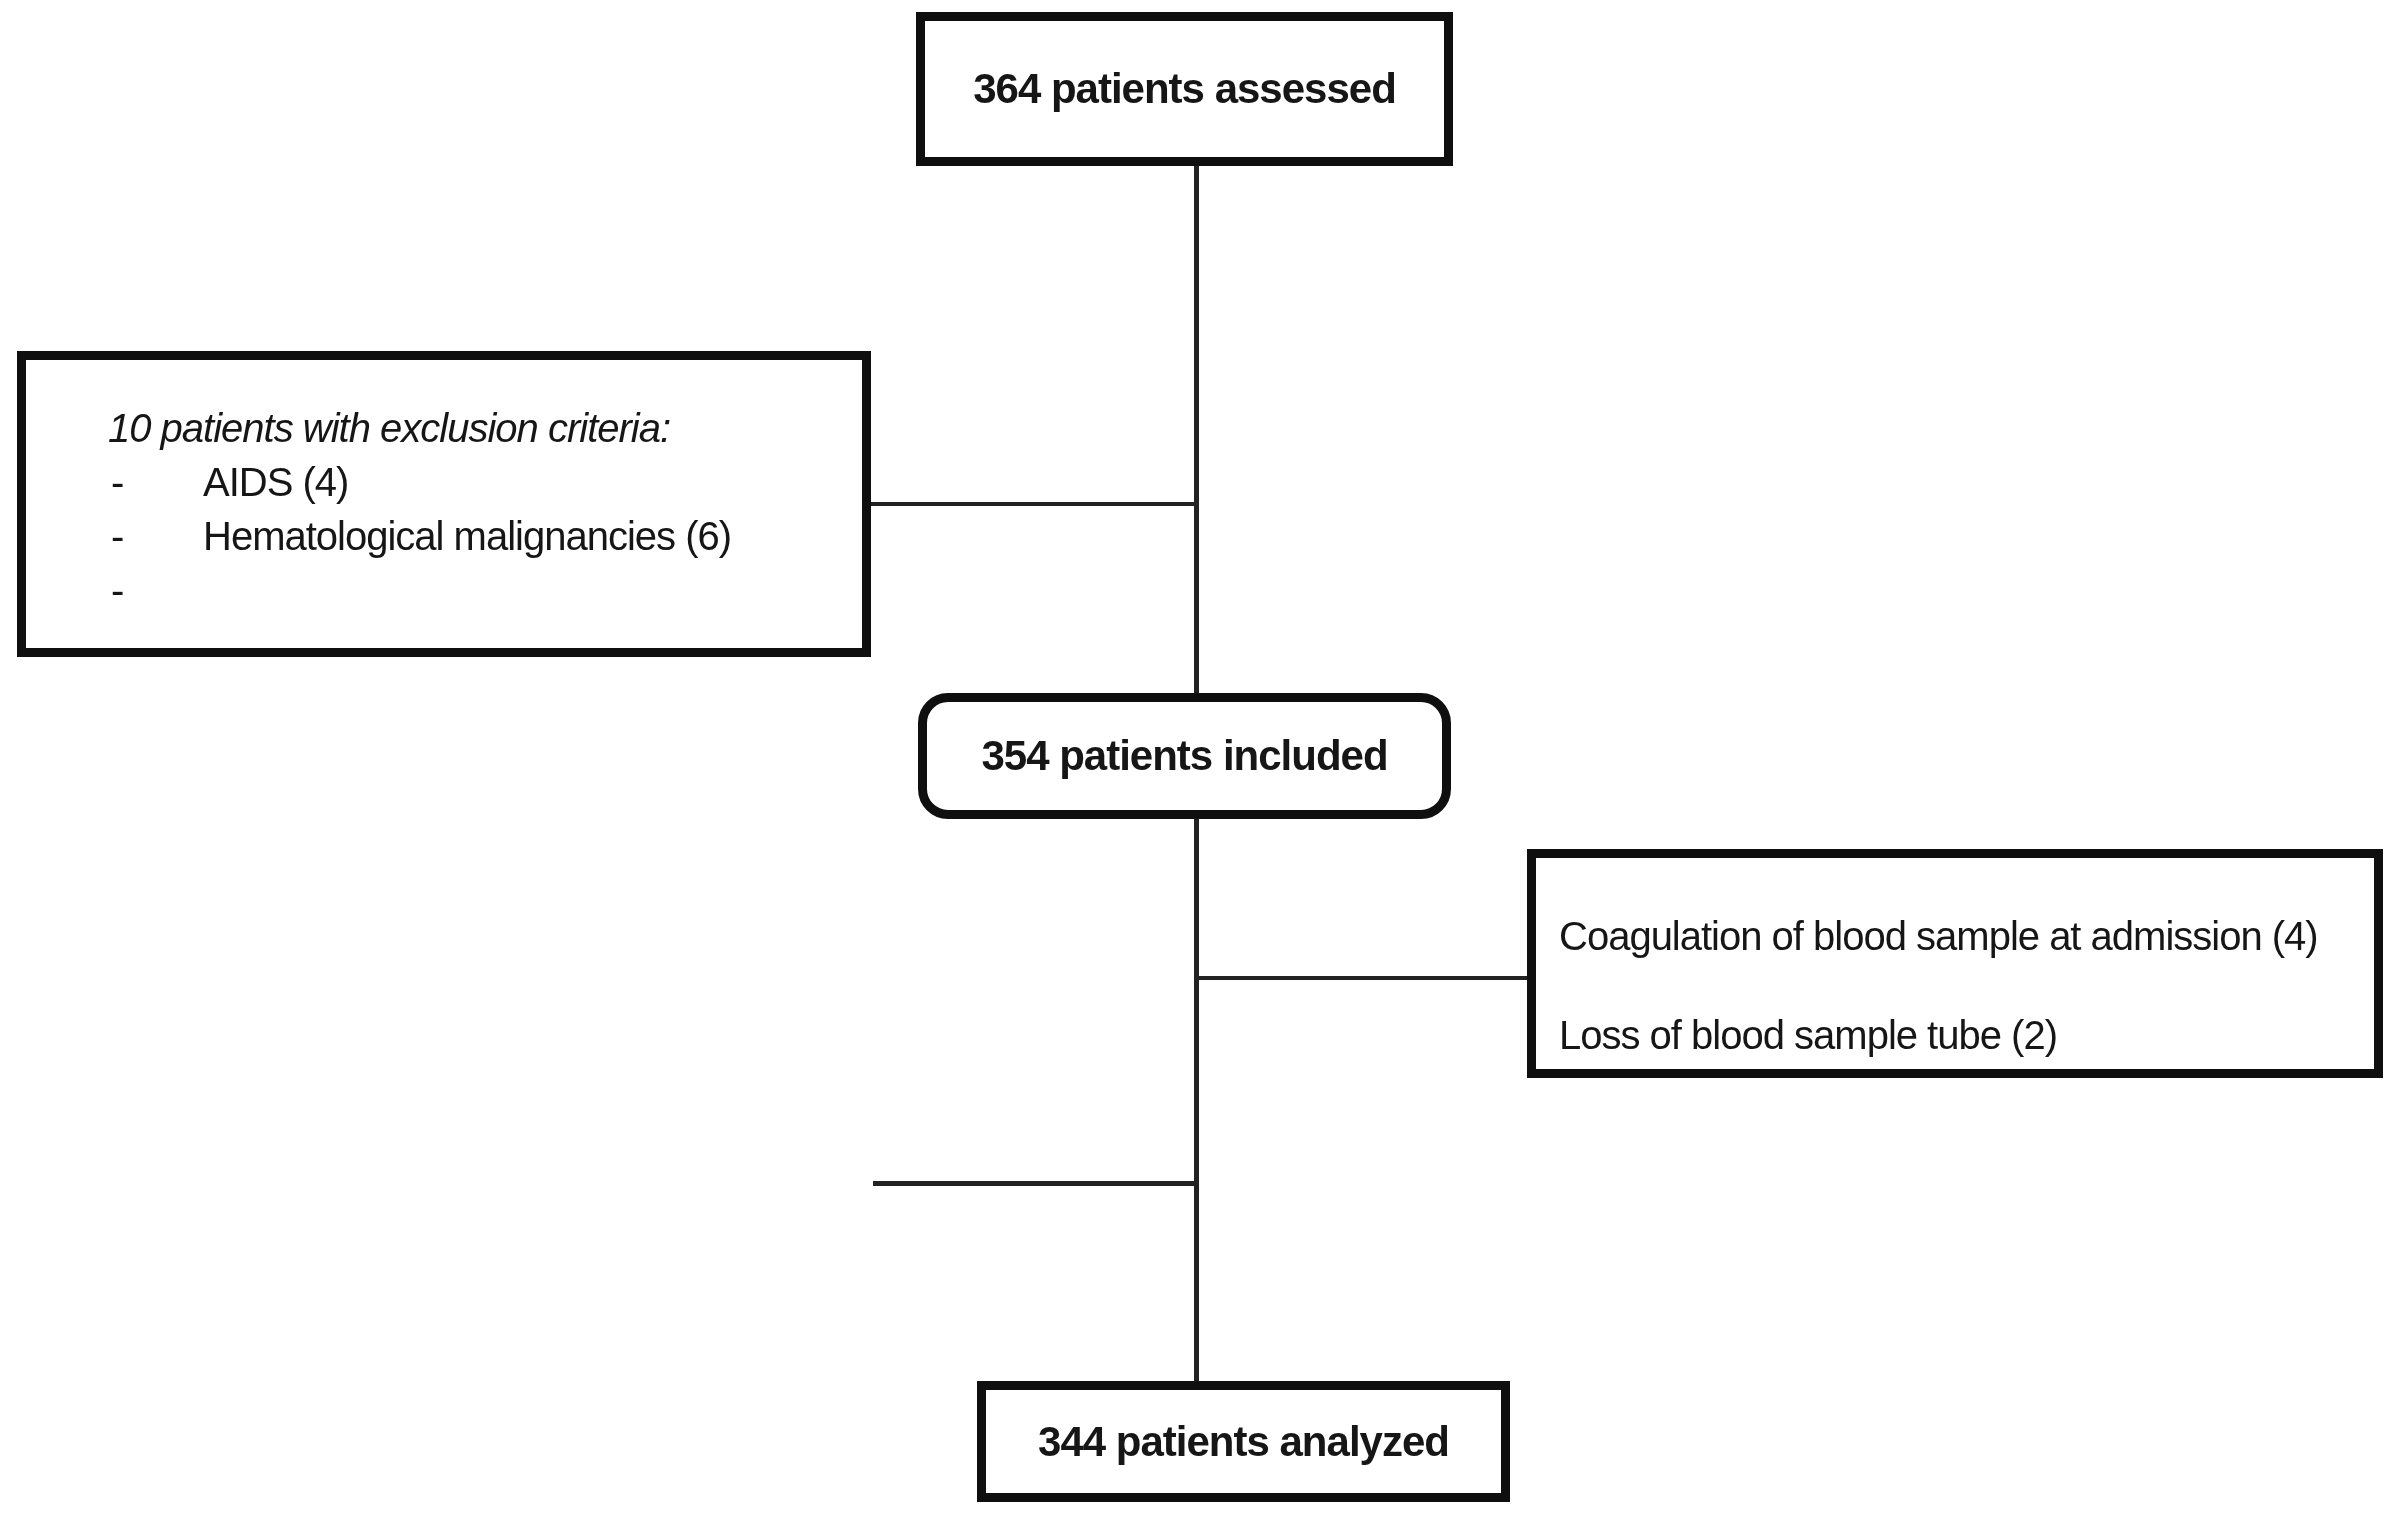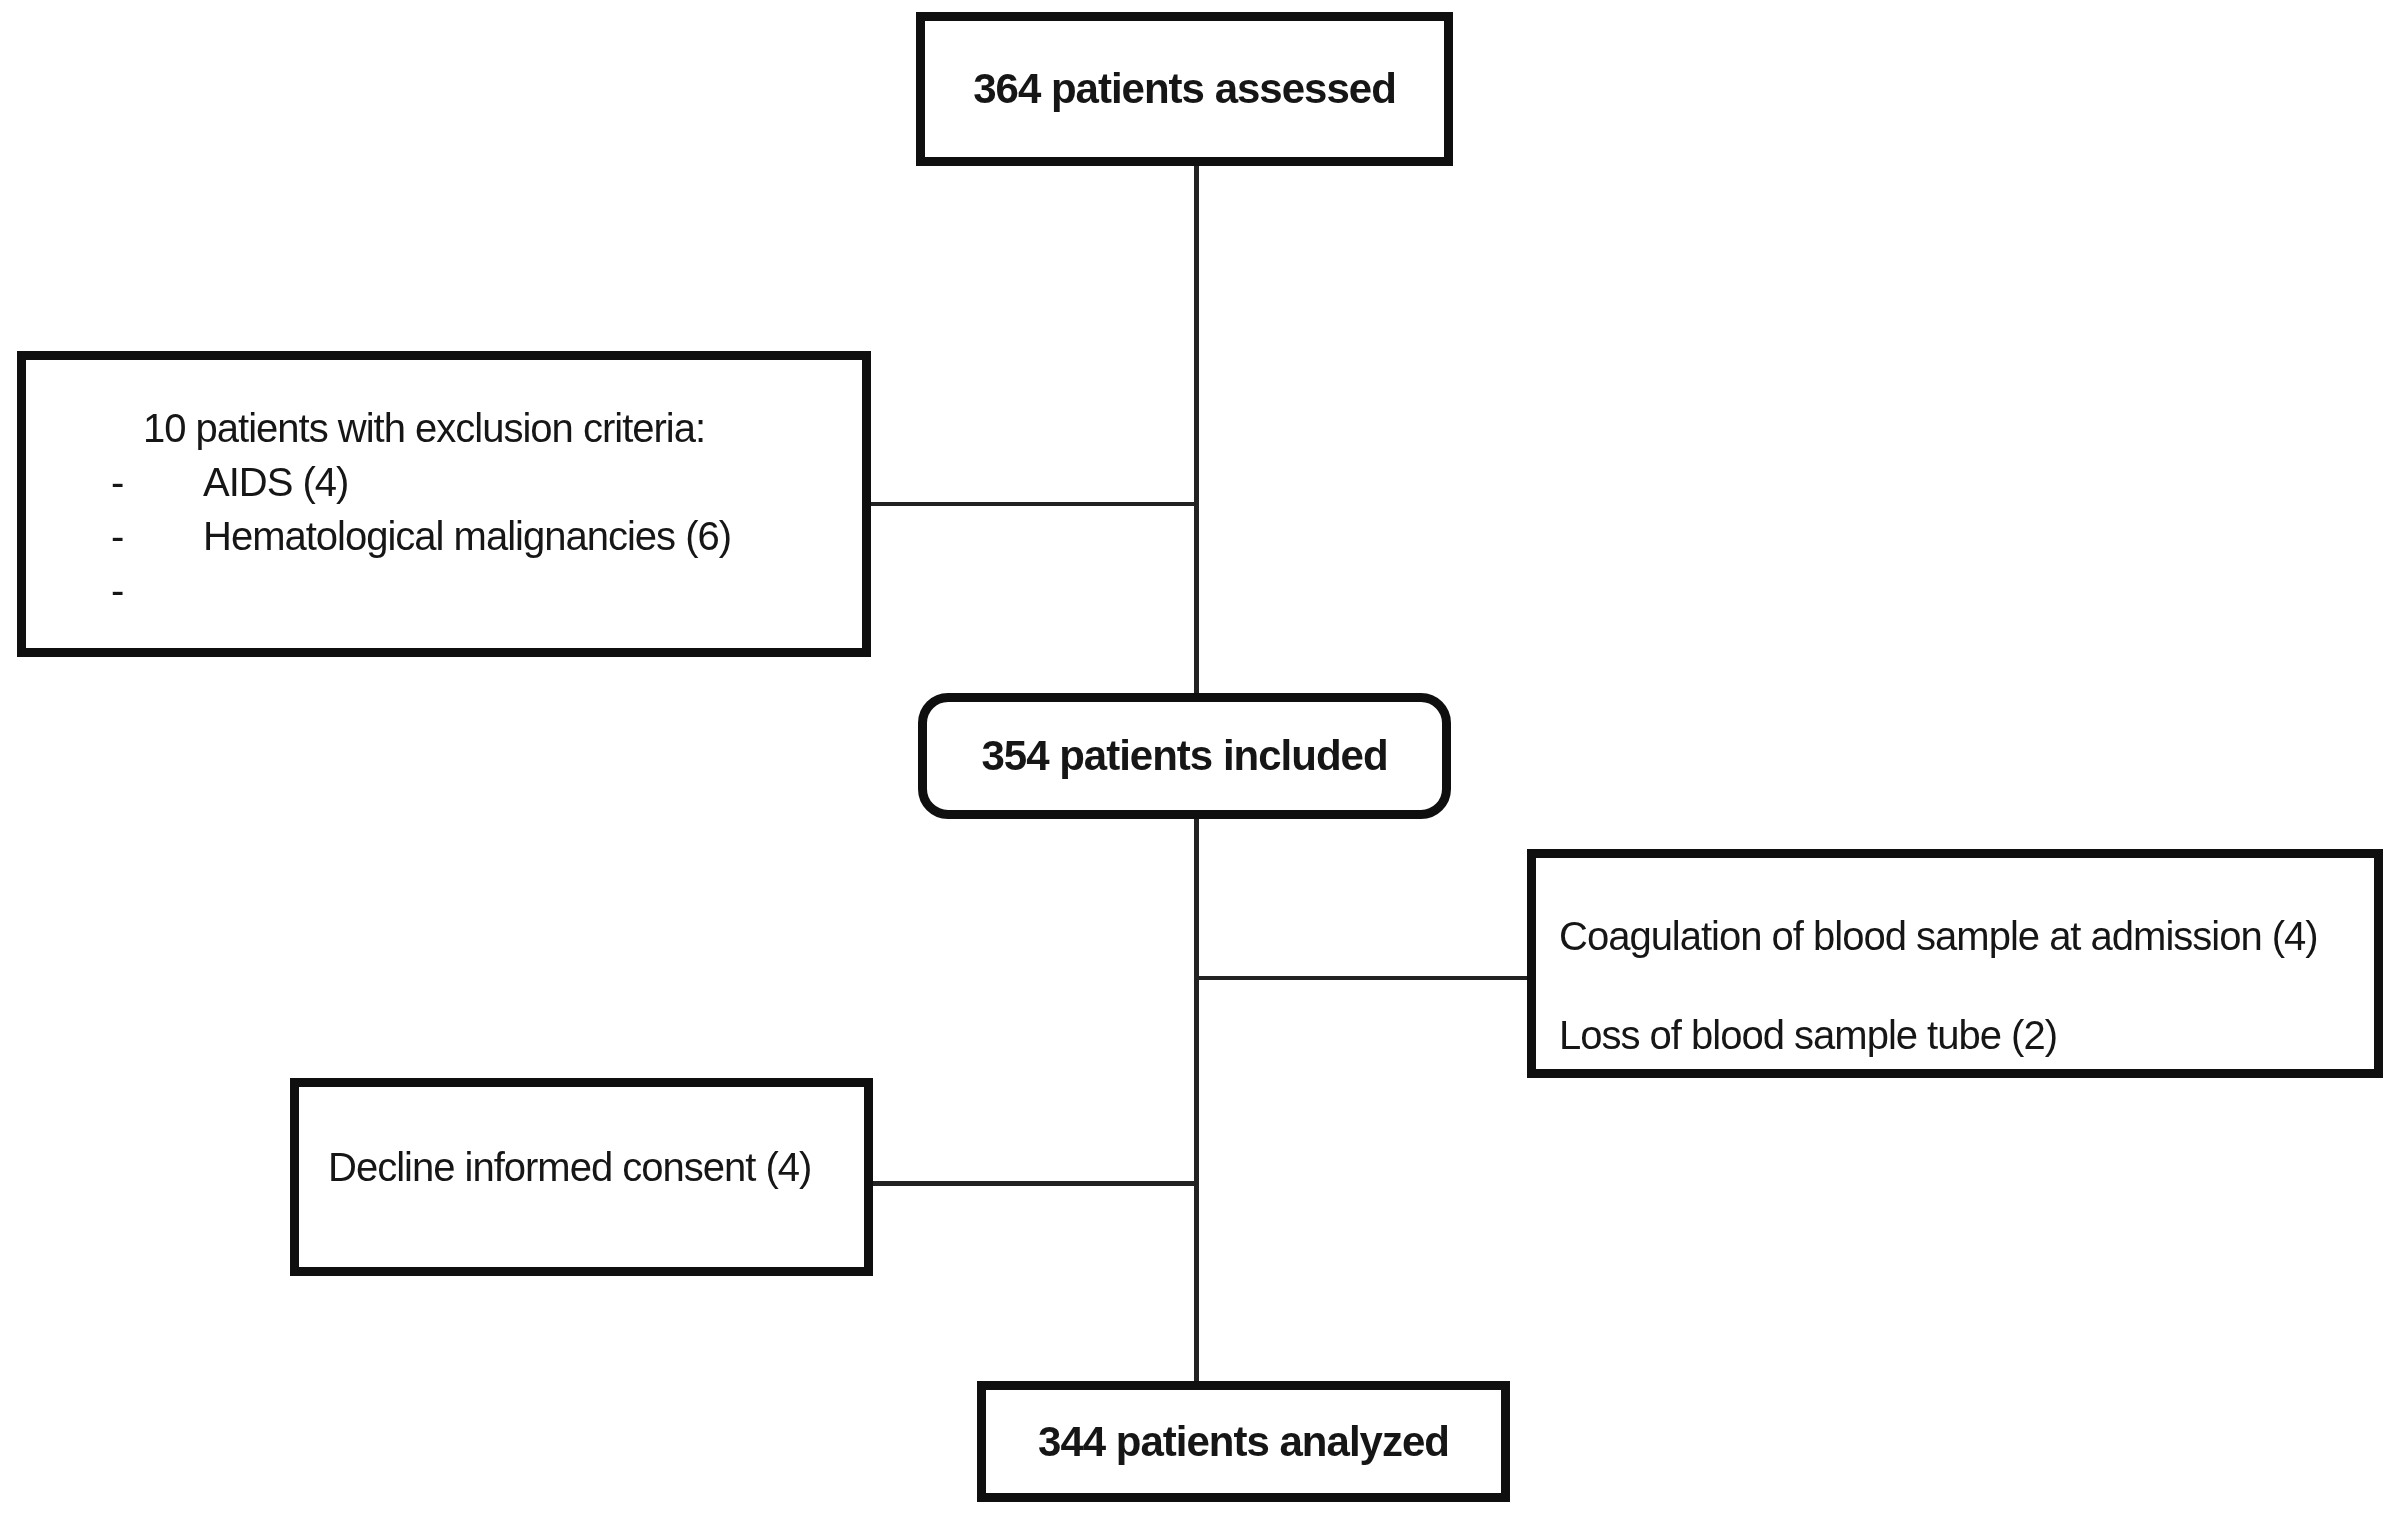--- a/index.html
+++ b/index.html
@@ -50,21 +50,21 @@
   #node-included  { left: 918px;  top: 693px;  width: 533px; height: 126px; border-radius: 30px; }
   #node-sample    { left: 1527px; top: 849px;  width: 856px; height: 229px;
                     display: flex; flex-direction: column; justify-content: center;
                     padding-left: 23px; }
   #node-declined  { left: 290px;  top: 1078px; width: 583px; height: 198px;
                     display: flex; align-items: center;
                     padding-left: 29px; padding-bottom: 19px; }
   #node-analyzed  { left: 929px;  top: 1381px; width: 533px; height: 121px; margin-left: 48px; }
 
   
-  .excl-heading { padding-left: 117px; line-height: 54px; }
+  .excl-heading { padding-left: 82px; line-height: 54px; font-style: italic; }
   .excl-item    { display: flex; padding-left: 85px; line-height: 54px; }
   .excl-marker  { width: 92px; }
 
   .sample-line  { line-height: 55px; margin-top: 44px; }
 
   
   #stem-top        { left: 1194px; top: 134px;  width: 4.8px;   height: 559px; }
   #stem-bottom     { left: 1194px; top: 819px;  width: 4.8px;   height: 562px; }
   #conn-exclusion  { left: 871px;  top: 502px;  width: 325px; height: 3.8px; }
   #conn-sample     { left: 1197px; top: 976px; width: 330px; height: 3.8px; }
@@ -102,22 +102,19 @@
 
   <div class="node node--center" id="node-included">
     <span class="label-bold">354 patients included</span>
   </div>
 
   <div class="node" id="node-sample">
     <div class="sample-line label-body">Coagulation of blood sample at admission (4)</div>
     <div class="sample-line label-body">Loss of blood sample tube (2)</div>
   </div>
 
-  <div class="node" id="node-declined">
-    <span class="label-body">Decline informed consent (4)</span>
-  </div>
 
   <div class="node node--center" id="node-analyzed">
     <span class="label-bold">344 patients analyzed</span>
   </div>
 
 </div>
 
 
 </body></html>

